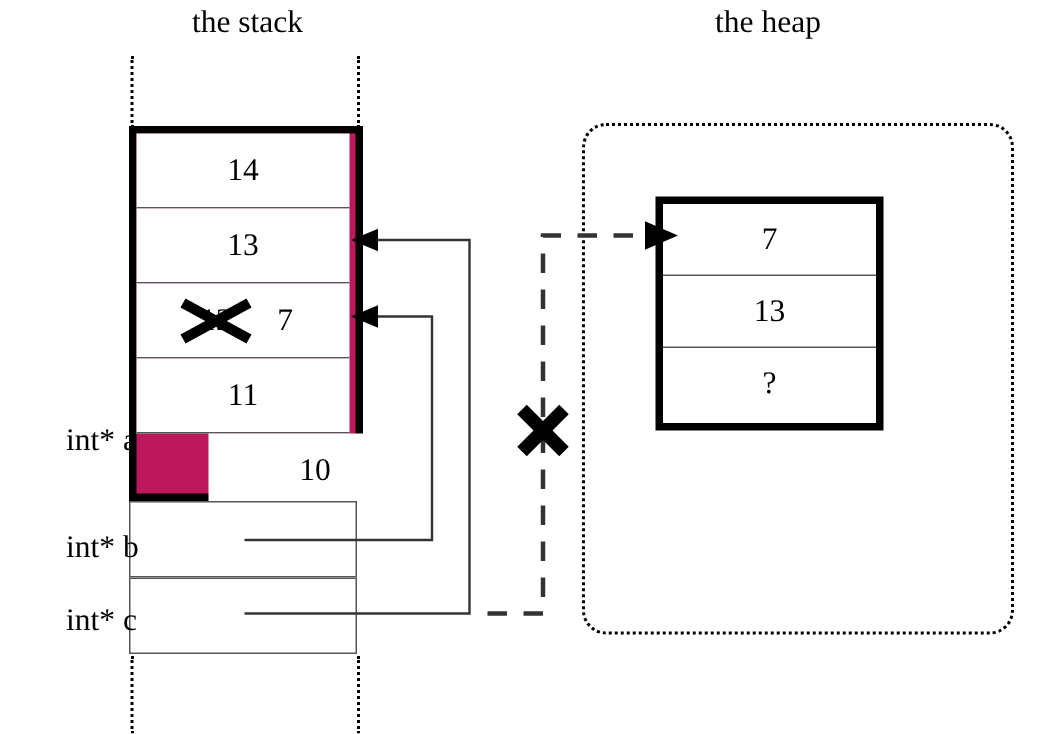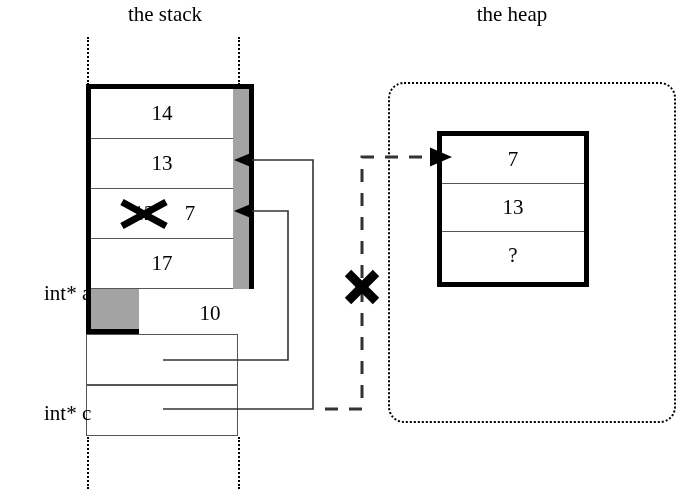--- a/index.html
+++ b/index.html
@@ -36,25 +36,25 @@
   #stack-guide-left-top   { left: 87px;  top: 37px;  height: 48px; }
   #stack-guide-right-top  { left: 238px; top: 37px;  height: 48px; }
   #stack-guide-left-bot   { left: 87px;  top: 437px; height: 52px; }
   #stack-guide-right-bot  { left: 238px; top: 437px; height: 52px; }
 
   
   #stack-box {
     position: absolute;
     left: 86px;
     top: 84px;
-    width: 168px;
+    width: 156px;
     height: 250px;
     box-sizing: border-box;
     border: 5px solid #000;
-    background: #a3a3a3;
+    background: #be185d;
   }
   .stack-cell {
     position: absolute;
     left: 0;
     width: 142px;
     height: 50px;
     box-sizing: border-box;
     border-bottom: 1.5px solid #555;
     text-align: center;
     font-size: 21px;
@@ -185,28 +185,29 @@
       <span class="cell-inner">
         <span class="old-value">12</span>
         <svg class="strike-x" viewBox="0 0 50 32">
           <line x1="3" y1="4" x2="47" y2="28" stroke="#000" stroke-width="7" stroke-linecap="butt"></line>
           <line x1="47" y1="4" x2="3" y2="28" stroke="#000" stroke-width="7" stroke-linecap="butt"></line>
         </svg>
         <span class="new-value">7</span>
       </span>
     </div>
 
-    <div class="stack-cell" style="top:150px;">17</div>
+    <div class="stack-cell" style="top:150px;">11</div>
     <div class="stack-cell last" style="top:200px;">10</div>
   </div>
 
   <div class="ptr-cell" style="top:334px;"></div>
   <div class="ptr-cell" style="top:385px;"></div>
 
   <div class="var-label" style="top:283px;">int* a</div>
+  <div class="var-label" style="top:354px;">int* b</div>
   <div class="var-label" style="top:403px;">int* c</div>
 
   <div id="heap-region"></div>
 
   <div id="heap-box">
     <div class="heap-cell" style="top:0px;">7</div>
     <div class="heap-cell" style="top:48px;">13</div>
     <div class="heap-cell last" style="top:96px;">?</div>
   </div>
 

